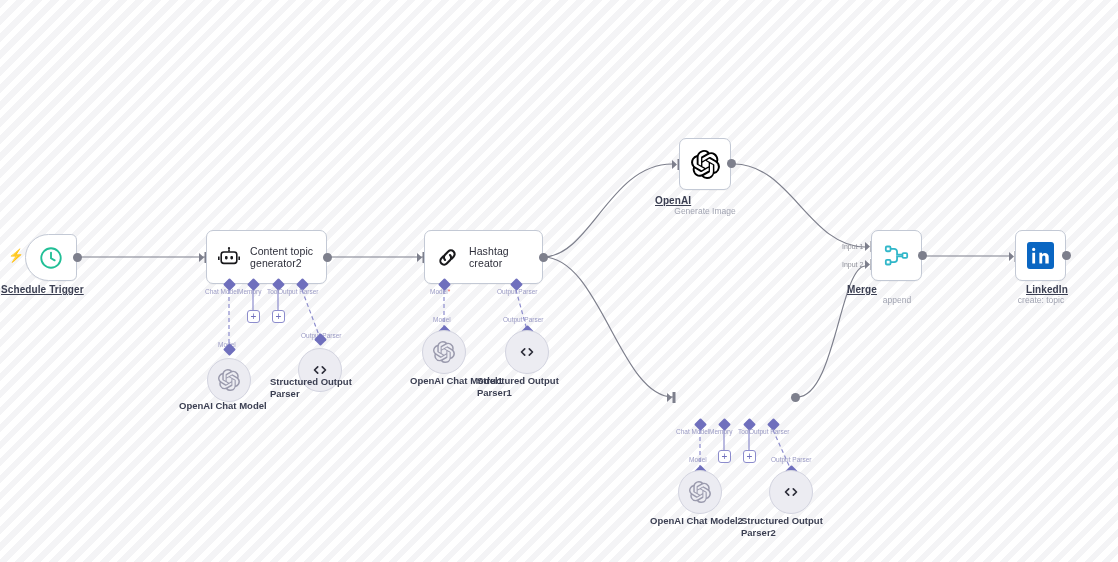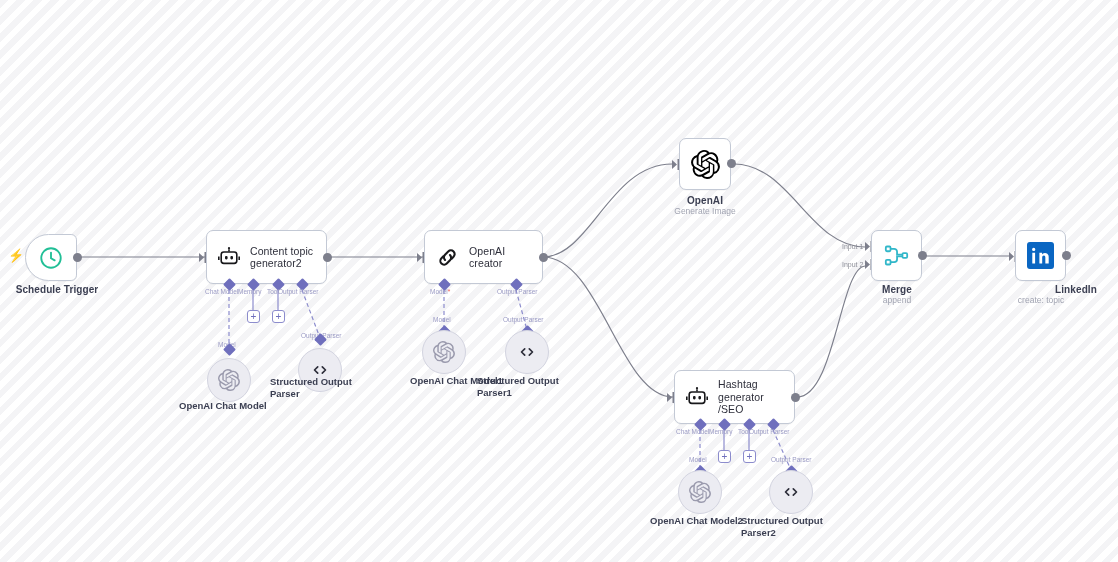--- a/index.html
+++ b/index.html
@@ -27,23 +27,23 @@
     box-shadow:0 1px 1px rgba(0,0,0,.03);
   }
   .node.trigger { border-top-left-radius:28px; border-bottom-left-radius:28px; }
   .node .nicon { display:flex; align-items:center; justify-content:center; flex:0 0 auto; }
   .node .ntext {
     font-size:10.5px; color:#2d2e3a; line-height:12.5px;
     letter-spacing:.1px; white-space:pre-line;
   }
 
   .nodelabel {
-    position:absolute; text-align:center;
+    position:absolute; 
     font-size:10px; font-weight:bold; color:#3b3f52;
-    line-height:12px; letter-spacing:.1px;
+    line-height:12px; letter-spacing:.1px;text-decoration:underline;
   }
   .nodesub {
     position:absolute; text-align:center;
     font-size:8.5px; color:#a0a3b1; line-height:11px;
   }
 
   
   .subnode {
     position:absolute; width:44px; height:44px; border-radius:50%;
     background:#ececf2; border:1px solid #d3d4e0;
@@ -125,21 +125,21 @@
   <div class="bolt" style="left:8px; top:249px;">⚡</div>
   <div class="node trigger" style="left:25px; top:234px; width:52px; height:47px; justify-content:center;">
     <span class="nicon">
       <svg width="26" height="26" viewBox="0 0 24 24" fill="none" stroke="#21bf96" stroke-width="1.7" stroke-linecap="round">
         <circle cx="12" cy="12" r="9"></circle>
           <path d="M12 7v5.2l3.4 2"></path>
       </svg>
     </span>
   </div>
   <div class="dot" style="left:73px; top:253px;"></div>
-  <div class="nodelabel" style="left:7px; top:284px; width:100px;">Schedule Trigger</div>
+  <div class="nodelabel" style="left:1px; top:284px; width:100px;">Schedule Trigger</div>
 
   <svg class="inarrow" style="left:199px; top:252px;" viewBox="0 0 9 11">
     <path d="M0 1 L5 5.5 L0 10 Z" fill="#7d7f8c"></path>
       <rect x="5.5" y="0" width="3" height="11" fill="#7d7f8c"></rect>
   </svg>
   <div class="node" style="left:206px; top:230px; width:121px; height:54px; padding:0 10px; gap:9px;">
     <span class="nicon">
       <svg width="24" height="24" viewBox="0 0 24 24" fill="none" stroke="#18181b" stroke-width="1.6" stroke-linejoin="round">
         <path d="M12 4.2V6.6"></path>
           <circle cx="12" cy="3.2" r="1.1" fill="#18181b" stroke="none"></circle>
@@ -171,21 +171,21 @@
     <path d="M0 1 L5 5.5 L0 10 Z" fill="#7d7f8c"></path>
       <rect x="5.5" y="0" width="3" height="11" fill="#7d7f8c"></rect>
   </svg>
   <div class="node" style="left:424px; top:230px; width:119px; height:54px; padding:0 10px; gap:9px;">
     <span class="nicon">
       <svg width="25" height="25" viewBox="0 0 24 24" fill="none" stroke="#18181b" stroke-width="2" stroke-linecap="round">
         <path d="M9.6 14.4 A3.6 3.6 0 0 1 9.6 9.3 L12.7 6.2 A3.6 3.6 0 0 1 17.8 11.3 L16 13.1"></path>
         <path d="M14.4 9.6 A3.6 3.6 0 0 1 14.4 14.7 L11.3 17.8 A3.6 3.6 0 0 1 6.2 12.7 L8 10.9"></path>
       </svg>
     </span>
-    <span class="ntext">OpenAI creator</span>
+    <span class="ntext">Hashtag creator</span>
   </div>
   <div class="dot" style="left:539px; top:253px;"></div>
   <div class="diamond" style="left:440px; top:280px;"></div>
   <div class="diamond" style="left:512px; top:280px;"></div>
   <div class="conlabel" style="left:430px; top:288px;">Model<span class="req">*</span></div>
   <div class="conlabel" style="left:497px; top:288px;">Output Parser</div>
   <div class="conlabel" style="left:433px; top:316px;">Model</div>
   <div class="conlabel" style="left:503px; top:316px;">Output Parser</div>
 
   <svg class="inarrow" style="left:672px; top:159px;" viewBox="0 0 9 11">
@@ -200,34 +200,20 @@
     </span>
   </div>
   <div class="dot" style="left:727px; top:159px;"></div>
   <div class="nodelabel" style="left:655px; top:195px; width:100px;">OpenAI</div>
   <div class="nodesub" style="left:655px; top:206px; width:100px;">Generate Image</div>
 
   <svg class="inarrow" style="left:667px; top:392px;" viewBox="0 0 9 11">
     <path d="M0 1 L5 5.5 L0 10 Z" fill="#7d7f8c"></path>
       <rect x="5.5" y="0" width="3" height="11" fill="#7d7f8c"></rect>
   </svg>
-  <div class="node" style="left:674px; top:370px; width:121px; height:54px; padding:0 10px; gap:9px;">
-    <span class="nicon">
-      <svg width="24" height="24" viewBox="0 0 24 24" fill="none" stroke="#18181b" stroke-width="1.6" stroke-linejoin="round">
-        <path d="M12 4.2V6.6"></path>
-          <circle cx="12" cy="3.2" r="1.1" fill="#18181b" stroke="none"></circle>
-        <rect x="4.2" y="7" width="15.6" height="11.4" rx="2.6"></rect>
-        <rect x="8" y="11" width="2.6" height="3.4" rx="1.1" fill="#18181b" stroke="none"></rect>
-        <rect x="13.4" y="11" width="2.6" height="3.4" rx="1.1" fill="#18181b" stroke="none"></rect>
-        <path d="M1.8 11.4v3.6M22.2 11.4v3.6"></path>
-      </svg>
-    </span>
-    <span class="ntext">Hashtag
-generator /SEO</span>
-  </div>
   <div class="dot" style="left:791px; top:393px;"></div>
   <div class="diamond" style="left:696px; top:420px;"></div>
   <div class="diamond" style="left:720px; top:420px;"></div>
   <div class="diamond" style="left:745px; top:420px;"></div>
   <div class="diamond" style="left:769px; top:420px;"></div>
   <div class="conlabel" style="left:676px; top:428px;">Chat Model</div>
   <div class="conlabel" style="left:709px; top:428px;">Memory</div>
   <div class="conlabel" style="left:738px; top:428px;">Tool</div>
   <div class="conlabel" style="left:749px; top:428px;">Output Parser</div>
   <div class="plusbtn" style="left:718px; top:450px;">+</div>

